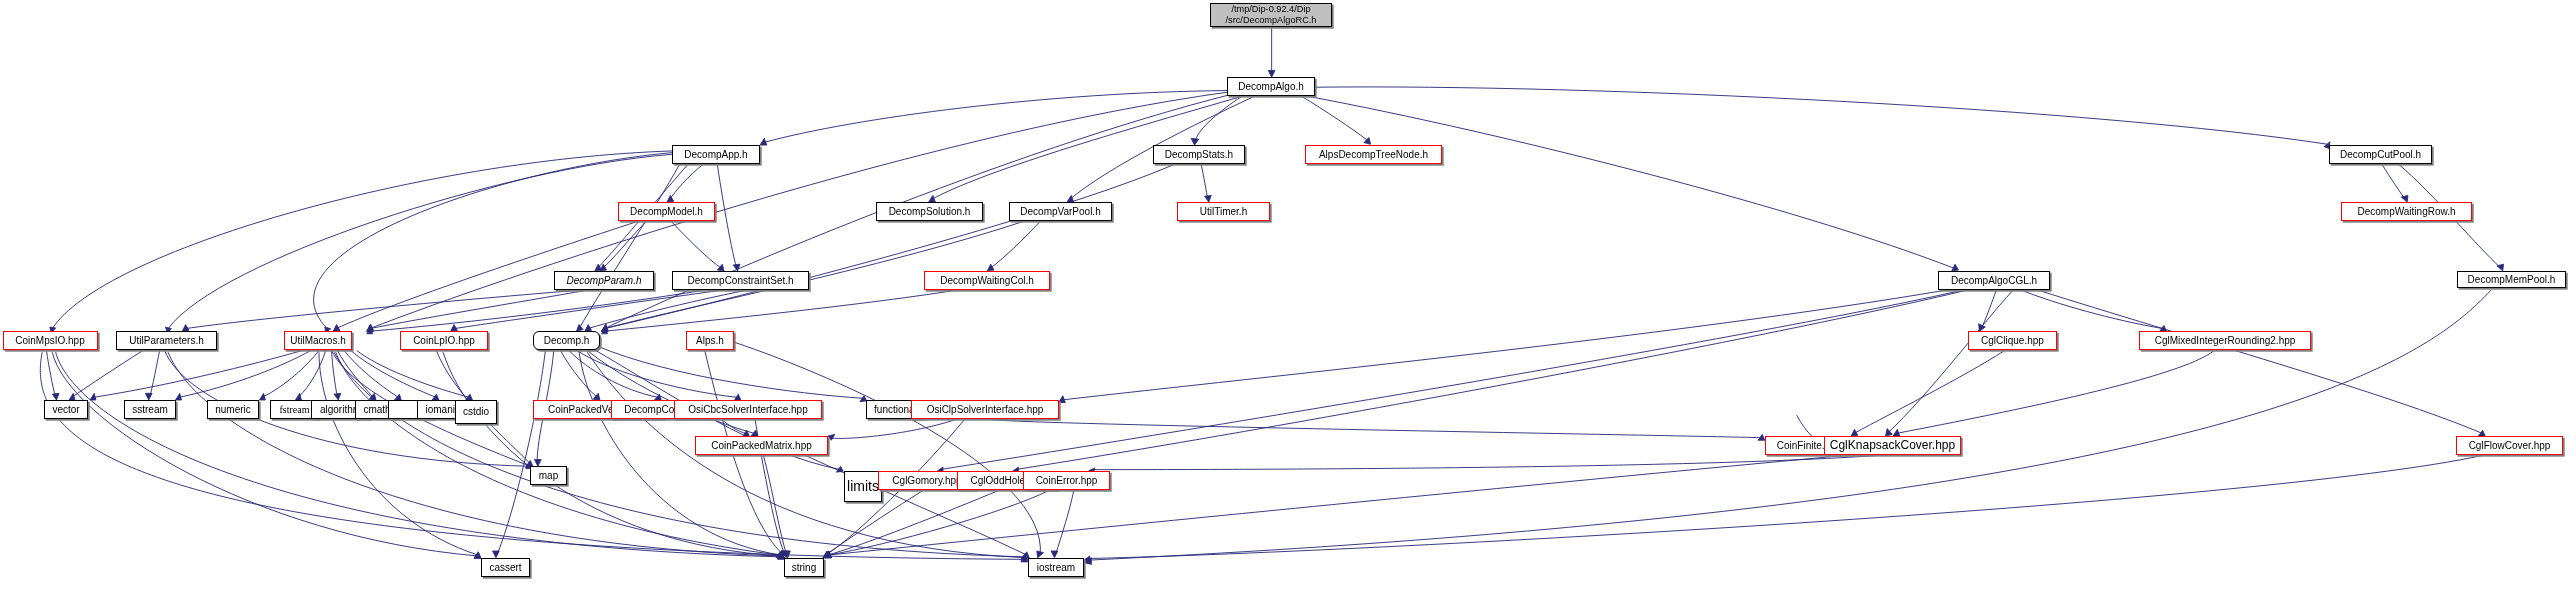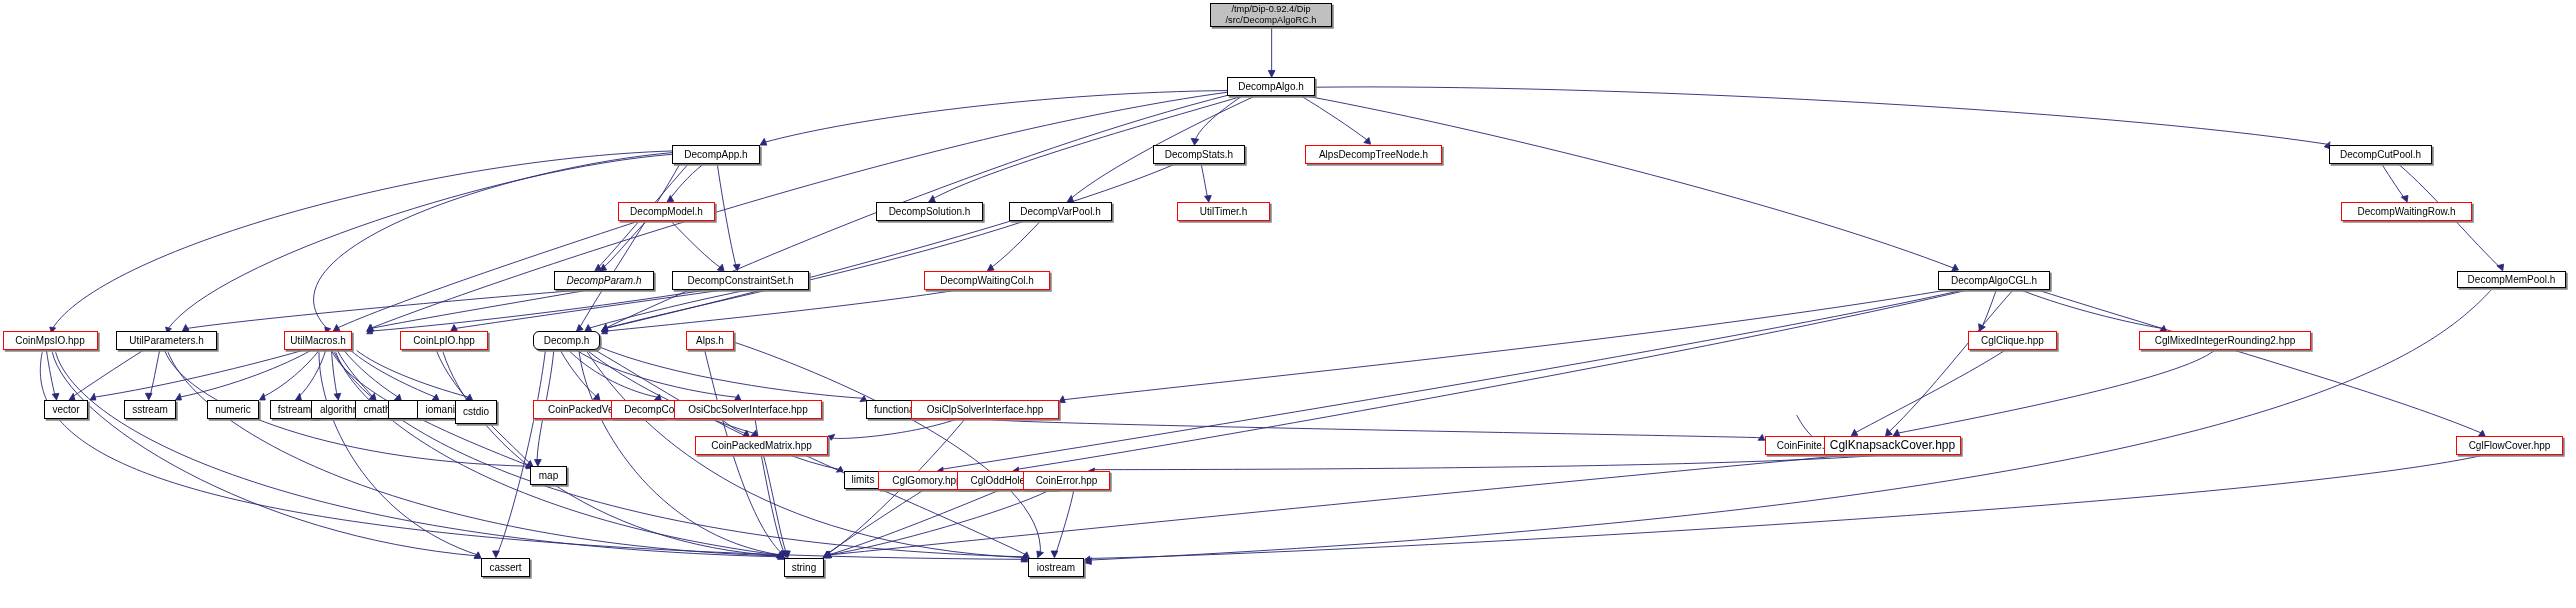--- a/index.html
+++ b/index.html
@@ -259,39 +259,39 @@
   <div class="node red shadow" style="left:284px;top:331px;width:68px;height:19.3px;font-size:10px;">UtilMacros.h</div>
   <div class="node red shadow" style="left:400px;top:331px;width:88px;height:19.3px;font-size:10px;">CoinLpIO.hpp</div>
   <div class="node plain shadow" style="left:533px;top:331px;width:67px;height:19.3px;font-size:10px;border-radius:6px;">Decomp.h</div>
   <div class="node red shadow" style="left:686px;top:331px;width:48px;height:19.3px;font-size:10px;">Alps.h</div>
   <div class="node red shadow" style="left:1968px;top:331px;width:89px;height:19.3px;font-size:10px;">CglClique.hpp</div>
   <div class="node red shadow" style="left:2139px;top:331px;width:172px;height:19.3px;font-size:10px;">CglMixedIntegerRounding2.hpp</div>
 
   <div class="node plain shadow" style="left:44px;top:400px;width:44px;height:19.3px;font-size:10px;">vector</div>
   <div class="node plain shadow" style="left:124px;top:400px;width:52px;height:19.3px;font-size:10px;">sstream</div>
   <div class="node plain shadow" style="left:207px;top:400px;width:52px;height:19.3px;font-size:10px;">numeric</div>
-  <div class="node plain shadow" style="left:270px;top:400px;width:49px;height:19.3px;font-size:10px;">fstream</div>
+  <div class="node plain shadow" style="left:270px;top:400px;width:49px;height:19.3px;font-size:10px;font-family:Liberation Serif, serif;">fstream</div>
   <div class="node plain shadow" style="left:311px;top:400px;width:59px;height:19.3px;font-size:10px;">algorithm</div>
   <div class="node plain shadow" style="left:355px;top:400px;width:44px;height:19.3px;font-size:10px;">cmath</div>
   <div class="node plain shadow" style="left:388px;top:400px;width:28.5px;height:19.3px;font-size:10px;padding-left:44px;">list</div>
   <div class="node plain shadow" style="left:417px;top:400px;width:52px;height:19.3px;font-size:10px;">iomanip</div>
   <div class="node plain shadow" style="left:455px;top:400px;width:42px;height:24px;font-size:10px;">cstdio</div>
 
   <div class="node red shadow" style="left:533px;top:400px;width:131px;height:19.3px;font-size:10px;">CoinPackedVector.hpp</div>
   <div class="node red shadow" style="left:611px;top:400px;width:101px;height:19.3px;font-size:10px;">DecompConfig.h</div>
   <div class="node red shadow" style="left:674px;top:400px;width:148px;height:19.3px;font-size:10px;">OsiCbcSolverInterface.hpp</div>
   <div class="node plain shadow" style="left:866px;top:400px;width:59px;height:19.3px;font-size:10px;">functional</div>
   <div class="node red shadow" style="left:911px;top:400px;width:148px;height:19.3px;font-size:10px;">OsiClpSolverInterface.hpp</div>
 
   <div class="node red shadow" style="left:1765px;top:436px;width:88px;height:19.3px;font-size:10px;">CoinFinite.hpp</div>
   <div class="node red shadow" style="left:1824px;top:436px;width:137px;height:19.3px;font-size:12px;">CglKnapsackCover.hpp</div>
   <div class="node red shadow" style="left:695px;top:436px;width:133px;height:19.3px;font-size:10px;">CoinPackedMatrix.hpp</div>
   <div class="node red shadow" style="left:2456px;top:436px;width:107px;height:19.3px;font-size:10px;">CglFlowCover.hpp</div>
 
-  <div class="node plain shadow" style="left:844px;top:471px;width:38px;height:18px;font-size:10px;">limits</div>
+  <div class="node plain shadow" style="left:844px;top:471px;width:38px;height:31px;font-size:14px;">limits</div>
   <div class="node red shadow" style="left:878px;top:471px;width:98px;height:19.3px;font-size:10px;">CglGomory.hpp</div>
   <div class="node red shadow" style="left:957px;top:471px;width:101px;height:19.3px;font-size:10px;">CglOddHole.hpp</div>
   <div class="node red shadow" style="left:1023px;top:471px;width:87px;height:19.3px;font-size:10px;">CoinError.hpp</div>
 
   <div class="node plain shadow" style="left:481px;top:558px;width:49px;height:19.3px;font-size:10px;">cassert</div>
   <div class="node plain shadow" style="left:784px;top:558px;width:40px;height:19.3px;font-size:10px;">string</div>
   <div class="node plain shadow" style="left:1028px;top:558px;width:56px;height:19.3px;font-size:10px;">iostream</div>
 
   <div class="node plain shadow" style="left:530px;top:466px;width:37px;height:19.3px;font-size:10px;">map</div>
 

